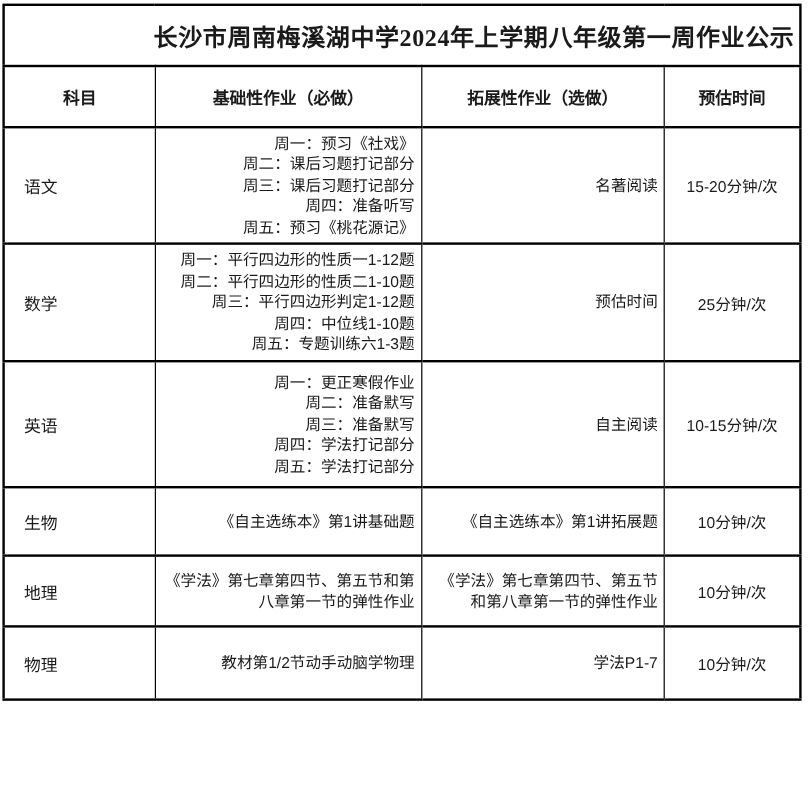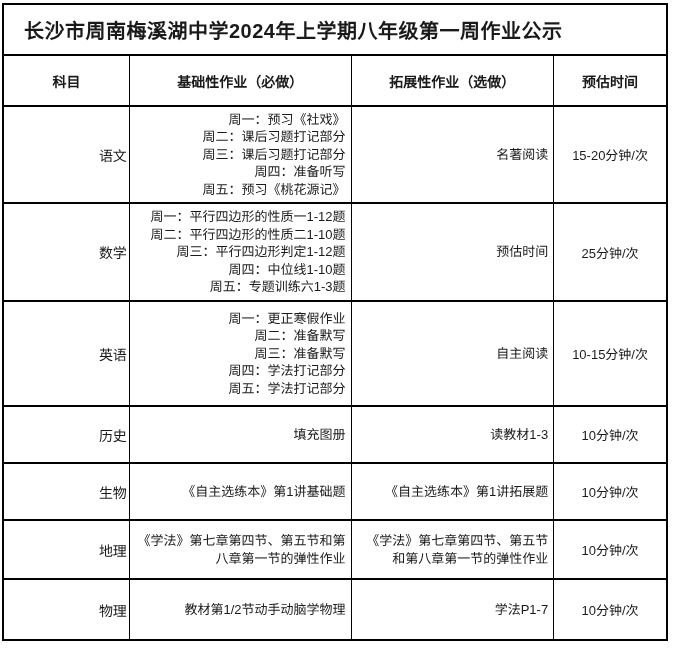--- a/index.html
+++ b/index.html
@@ -33,38 +33,39 @@
     overflow: hidden;
     background: #fff;
   }
   .col-subject { width: 126px; }
   .col-basic   { width: 221px; }
   .col-ext     { width: 202px; }
   .col-time    { width: 113px; }
 
   tr.title-row td {
     height: 49px;
-    text-align: left;
+    text-align: right;
     font-size: 20px;
     font-weight: 600;
     letter-spacing: 0.5px;
-    padding: 0 20px;
+    padding: 0 4px;
+    font-family: Liberation Serif, serif;
   }
   tr.header-row th {
     height: 49px;
     text-align: center;
     font-size: 14px;
     font-weight: 700;
     padding: 0 20px;
   }
   td.subject {
-    text-align: right;
+    text-align: left;
     font-size: 14px;
     font-weight: 500;
-    padding: 0 2px;
+    padding: 0 16px;
   }
   td.basic, td.extended {
     text-align: right;
     font-size: 13px;
     font-weight: 400;
     line-height: 17.6px;
     padding: 3px 5px 3px 6px;
     white-space: pre-line;
   }
   td.time {
@@ -131,26 +132,20 @@
         <td class="basic">周一：更正寒假作业
 周二：准备默写
 周三：准备默写
 周四：学法打记部分
 周五：学法打记部分</td>
         <td class="extended">自主阅读</td>
         <td class="time">10-15分钟/次</td>
       </tr>
 
 
-      <tr class="r-ls">
-        <td class="subject">历史</td>
-        <td class="basic">填充图册</td>
-        <td class="extended">读教材1-3</td>
-        <td class="time">10分钟/次</td>
-      </tr>
 
       <tr class="r-sw">
         <td class="subject">生物</td>
         <td class="basic">《自主选练本》第1讲基础题</td>
         <td class="extended">《自主选练本》第1讲拓展题</td>
         <td class="time">10分钟/次</td>
       </tr>
 
       <tr class="r-dl">
         <td class="subject">地理</td>

